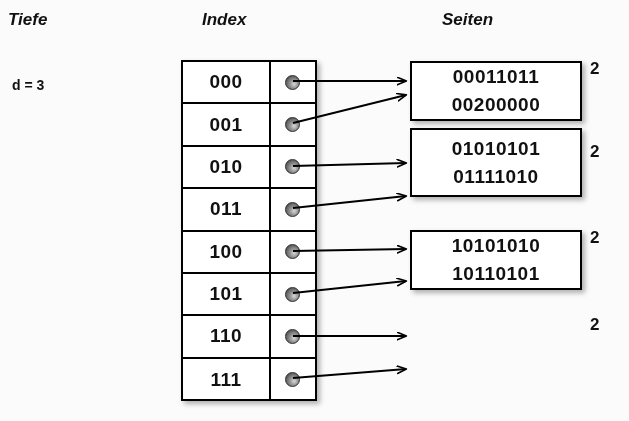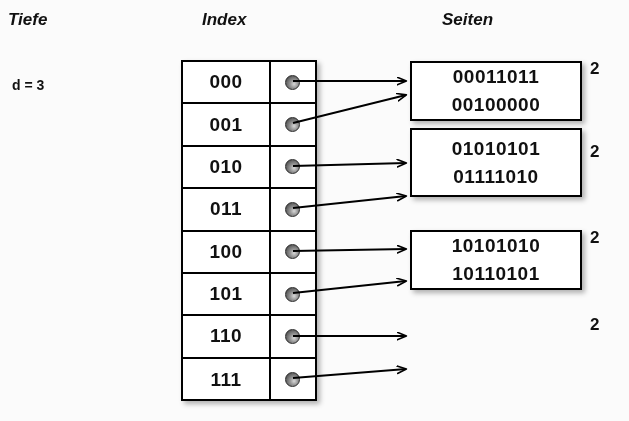--- a/index.html
+++ b/index.html
@@ -197,21 +197,21 @@
     <div class="index-row">
       <div class="index-key">111</div>
       <div class="index-ptr">
         <span class="ptr-dot"></span>
       </div>
     </div>
   </div>
 
   <div class="page-box" style="top:61px;  height:60px;">
     <div class="page-line">00011011</div>
-    <div class="page-line">00100000</div>
+    <div class="page-line">00200000</div>
   </div>
   <div class="page-depth" style="top:59px;">2</div>
 
   <div class="page-box" style="top:128px; height:69px;">
     <div class="page-line">01010101</div>
     <div class="page-line">01111010</div>
   </div>
   <div class="page-depth" style="top:142px;">2</div>
 
   <div class="page-box" style="top:230px; height:60px;">

